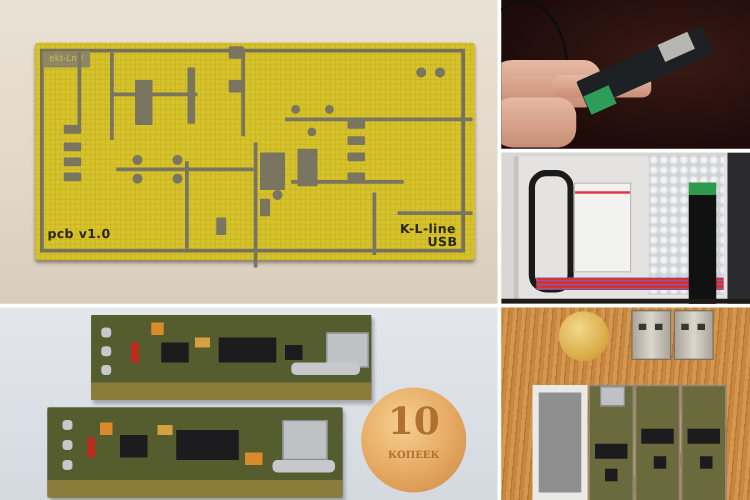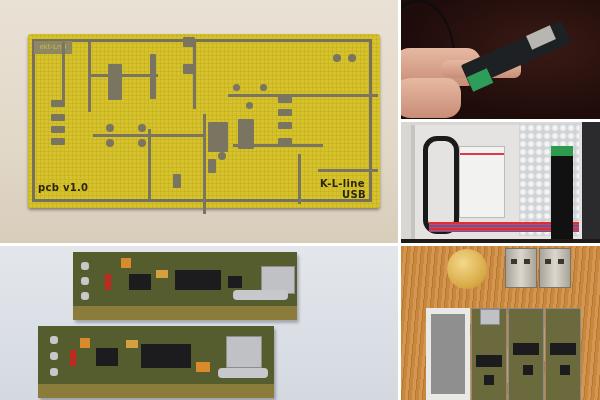--- a/index.html
+++ b/index.html
@@ -159,20 +159,24 @@
     <div class="solder" style="left:12px;top:42px;width:8px;height:8px;"></div>
     <div class="diode" style="left:32px;top:24px;width:6px;height:16px;"></div>
     <div class="cap" style="left:42px;top:12px;width:10px;height:10px;"></div>
     <div class="chip" style="left:58px;top:22px;width:22px;height:18px;"></div>
     <div class="cap" style="left:88px;top:14px;width:12px;height:8px;background:#d4a040;"></div>
     <div class="chip" style="left:103px;top:18px;width:50px;height:24px;"></div>
     <div class="cap" style="left:158px;top:36px;width:14px;height:10px;"></div>
     <div class="mini-usb" style="left:188px;top:10px;width:34px;height:30px;"></div>
     <div class="solder" style="left:180px;top:42px;width:50px;height:10px;border-radius:4px;"></div>
   </div>
+  <div class="coin" style="left:289px;top:64px;width:84px;height:84px;">
+    <div class="coin-text" style="top:10px;font-size:30px;">10</div>
+    <div class="coin-text" style="top:48px;font-size:8px;">КОПЕЕК</div>
+  </div>
 </div>
 
 <div class="panel" id="p5">
   <div class="coin5"></div>
   <div class="usbplug" style="left:104px;top:2px;">
     <div class="hole" style="left:5px;"></div>
     <div class="hole" style="left:18px;"></div>
   </div>
   <div class="usbplug" style="left:138px;top:2px;">
     <div class="hole" style="left:5px;"></div>

